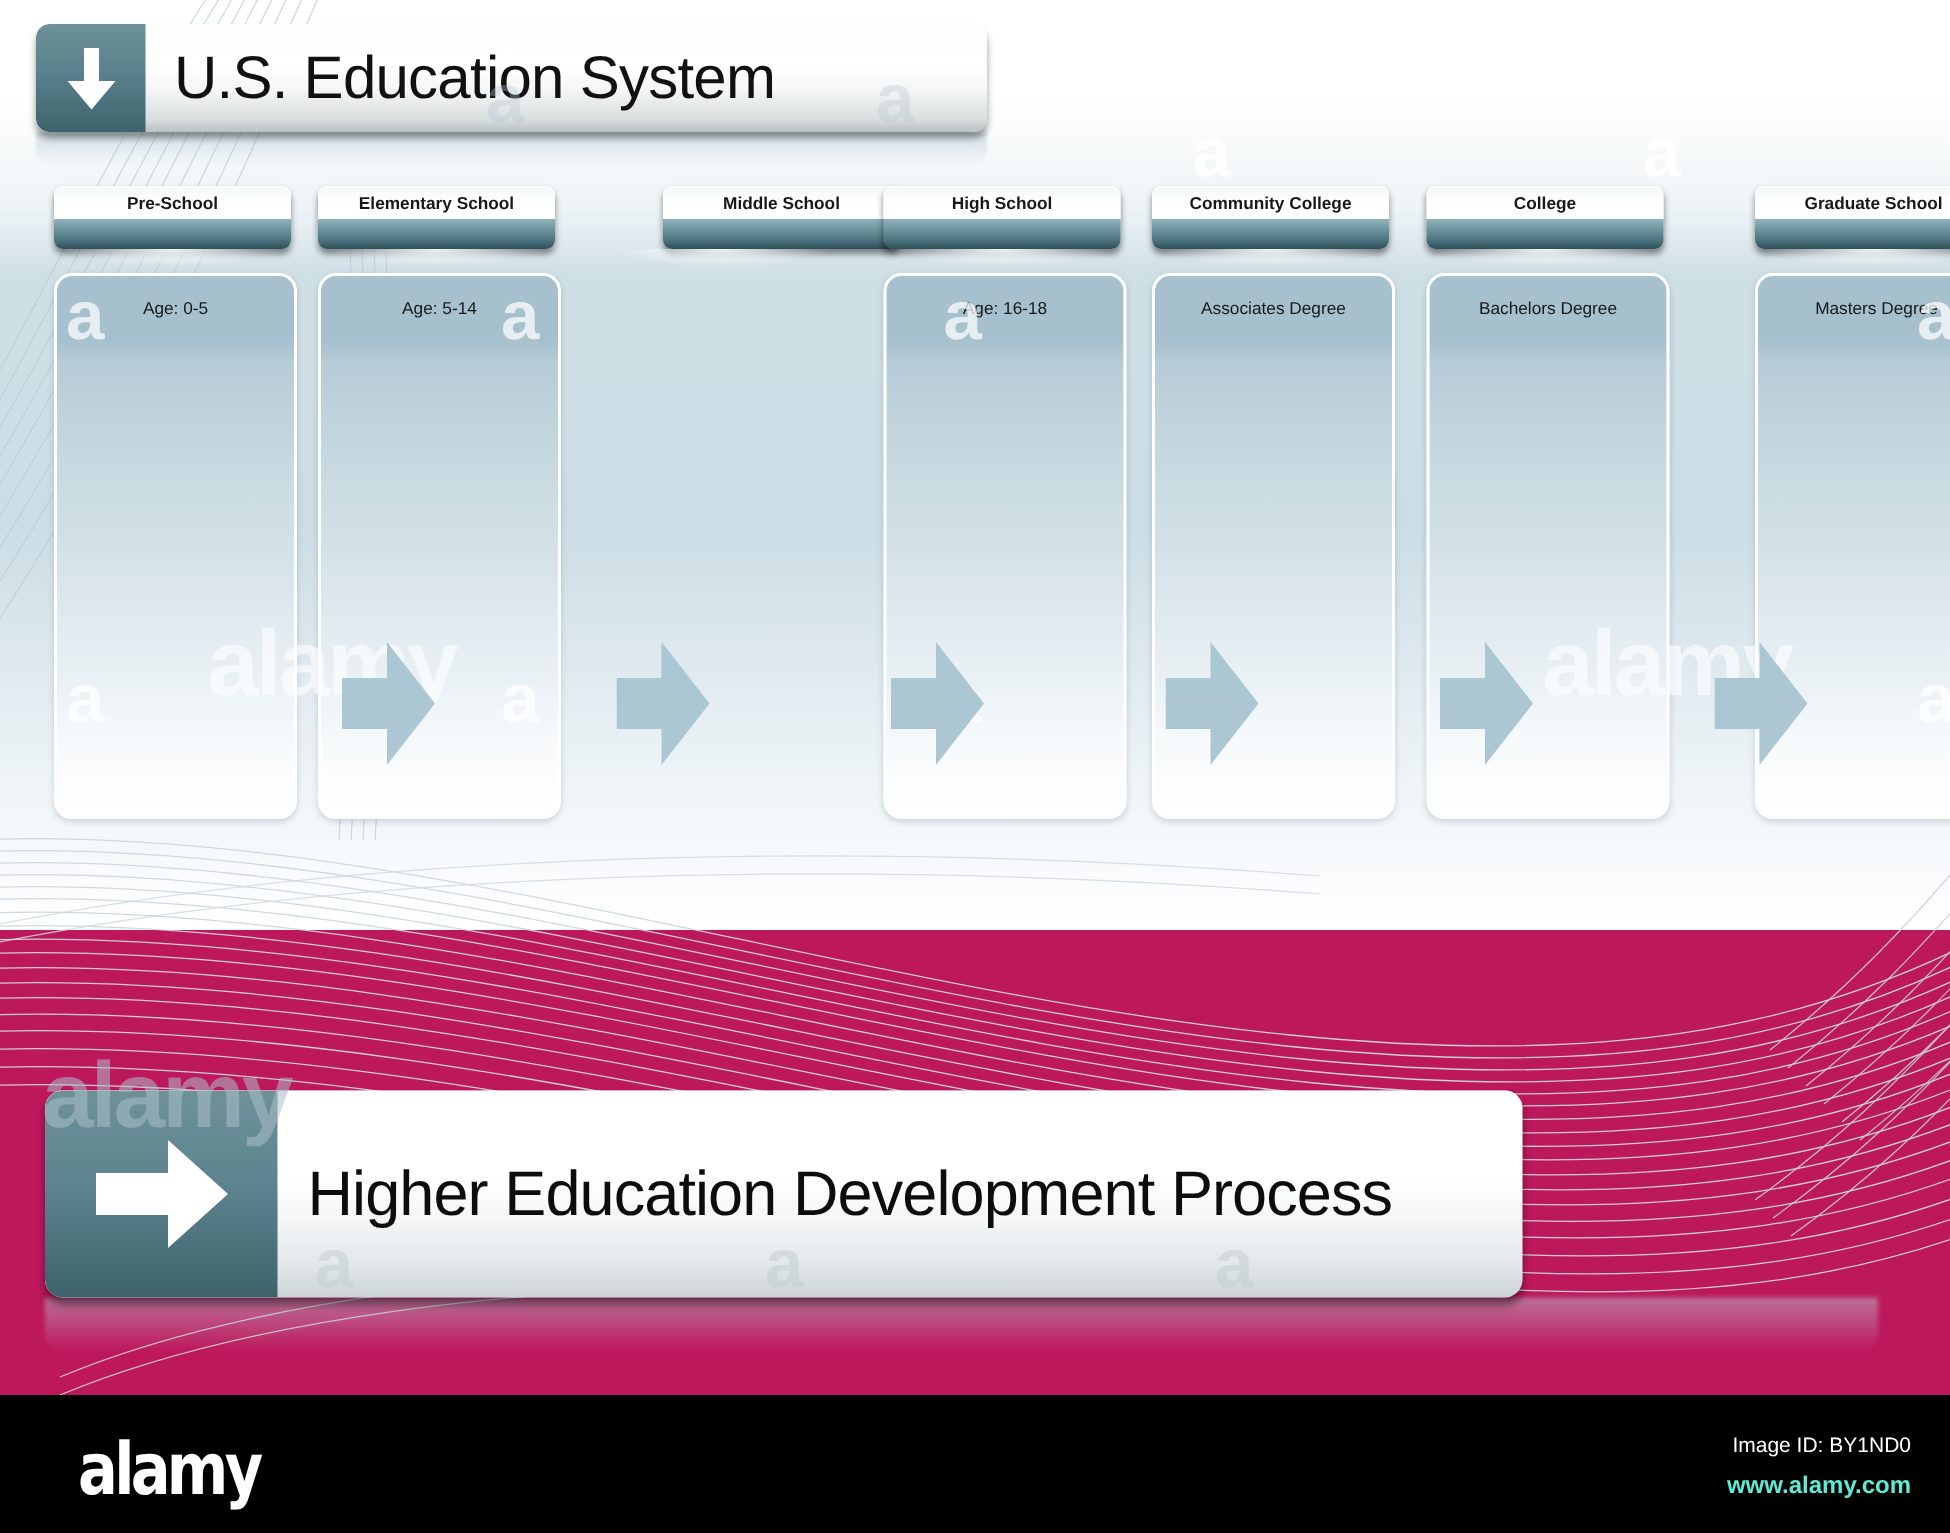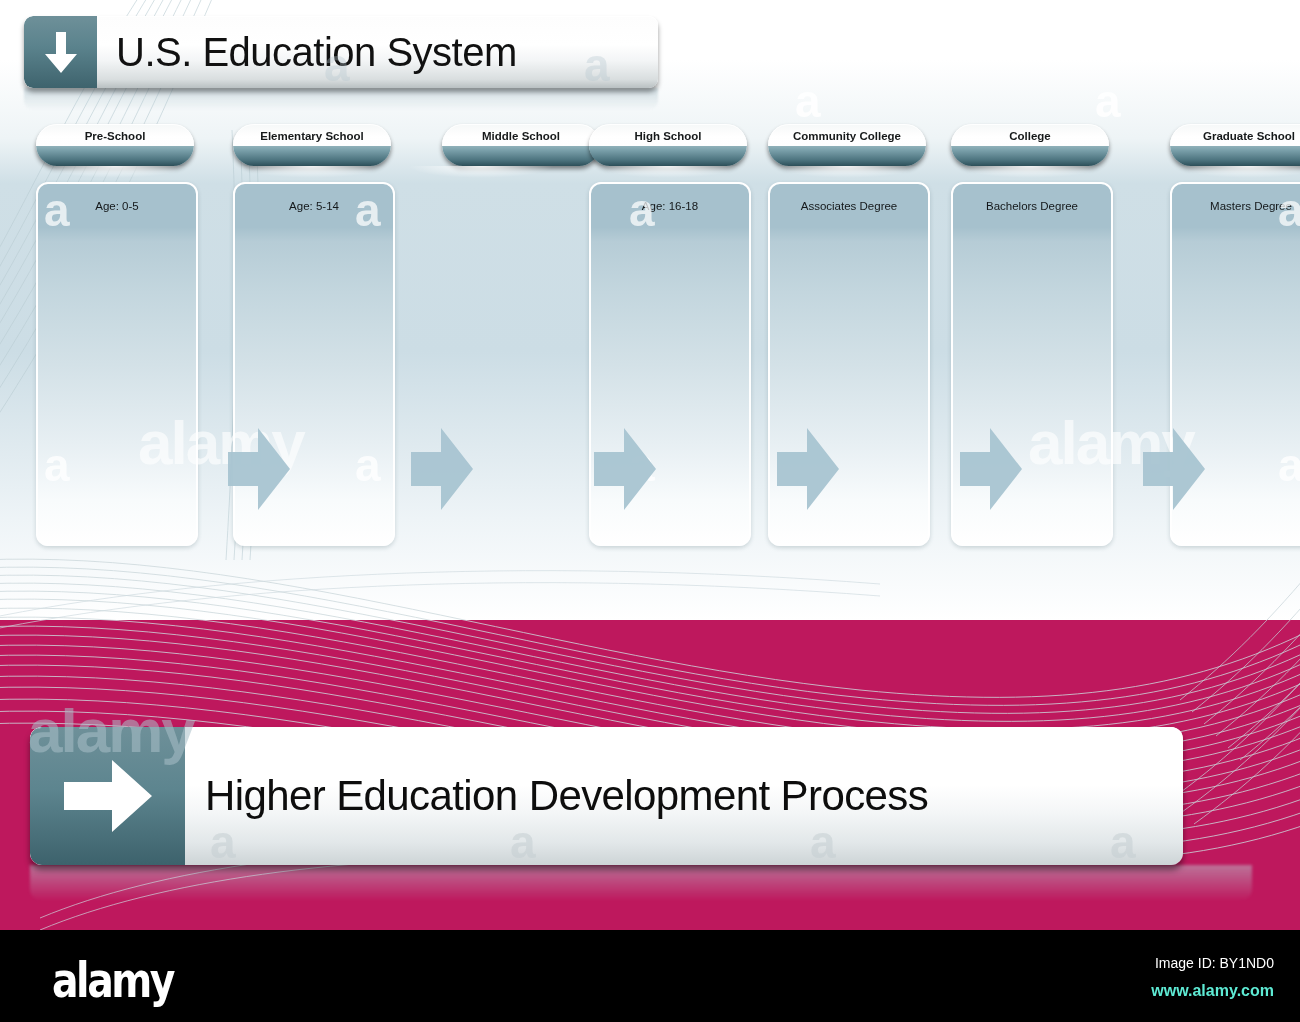--- a/index.html
+++ b/index.html
@@ -47,21 +47,21 @@
     position:absolute;left:24px;top:88px;width:634px;height:22px;border-radius:0 0 9px 9px;
     background:linear-gradient(to bottom,rgba(176,198,207,.55),rgba(255,255,255,0));
     filter:blur(1px);
   }
 
   
   #cols{position:absolute;left:0;top:124px;width:1300px;height:430px;}
   .col{position:absolute;top:0;width:158px;}
 
   .pill{
-    position:relative;width:158px;height:42px;border-radius:21px;
+    position:relative;width:158px;height:42px;border-radius:6px;
     background:linear-gradient(to bottom,#f6f8f8 0%,#ffffff 30%,#fefefe 52%,#8fb0b8 53%,#7ba1ab 62%,#4c737e 86%,#2d4f59 100%);
     box-shadow:0 3px 4px rgba(0,0,0,.45), 0 1px 0 rgba(255,255,255,.9) inset;
     overflow:hidden;
   }
   .pill-label{
     position:absolute;left:0;top:0;width:158px;height:24px;
     display:flex;align-items:center;justify-content:center;
     font-size:11.5px;font-weight:bold;color:#16191a;white-space:nowrap;
   }
   .pill-glow{
@@ -86,25 +86,26 @@
   .flow{position:absolute;top:304px;width:62px;height:82px;}
   .flow svg{display:block;width:62px;height:82px;}
 
   
   .wm{position:absolute;color:rgba(255,255,255,.72);font-weight:bold;pointer-events:none;user-select:none;}
   .wm-a{font-size:46px;line-height:1;}
   .wm-word{font-size:62px;line-height:1;letter-spacing:-2px;color:rgba(255,255,255,.62);}
 
   
   #banner{
-    position:absolute;left:30px;top:727px;width:1153px;height:138px;
+    position:absolute;left:30px;top:727px;width:974px;height:138px;
     border-radius:12px;
     background:linear-gradient(to bottom,#ffffff 0%,#ffffff 42%,#f4f6f7 62%,#e2e7e9 84%,#cdd4d6 100%);
     box-shadow:0 5px 6px rgba(0,0,0,.45), 0 1px 0 #fff inset;
     overflow:hidden;
+    padding-left:11px;
   }
   #banner .bn-icon{
     position:absolute;left:0;top:0;width:155px;height:138px;
     background:linear-gradient(to bottom,#6e9099 0%,#5d858f 45%,#3d626c 100%);
     border-top-left-radius:12px;border-bottom-left-radius:12px;
     display:flex;align-items:center;justify-content:center;
   }
   #banner .bn-text{
     position:absolute;left:175px;top:0;height:138px;display:flex;align-items:center;
     font-size:42px;color:#0d0d0d;letter-spacing:-0.6px;white-space:nowrap;
@@ -224,21 +225,21 @@
         <div class="pill-label">Pre-School</div>
       </div>
       <div class="pill-glow"></div>
       <div class="card">
         <div class="card-label">Age: 0-5</div>
         <span class="wm wm-a" style="left:6px;top:3px;">a</span>
         <span class="wm wm-a" style="left:6px;top:258px;color:rgba(255,255,255,.78);">a</span>
       </div>
     </div>
 
-    <div class="col" style="left:233px;">
+    <div class="col" style="left:212px;">
       <div class="pill">
         <div class="pill-label">Elementary School</div>
       </div>
       <div class="pill-glow"></div>
       <div class="card">
         <div class="card-label">Age: 5-14</div>
         <span class="wm wm-a" style="left:120px;top:3px;">a</span>
         <span class="wm wm-a" style="left:120px;top:258px;color:rgba(255,255,255,.78);">a</span>
       </div>
     </div>

